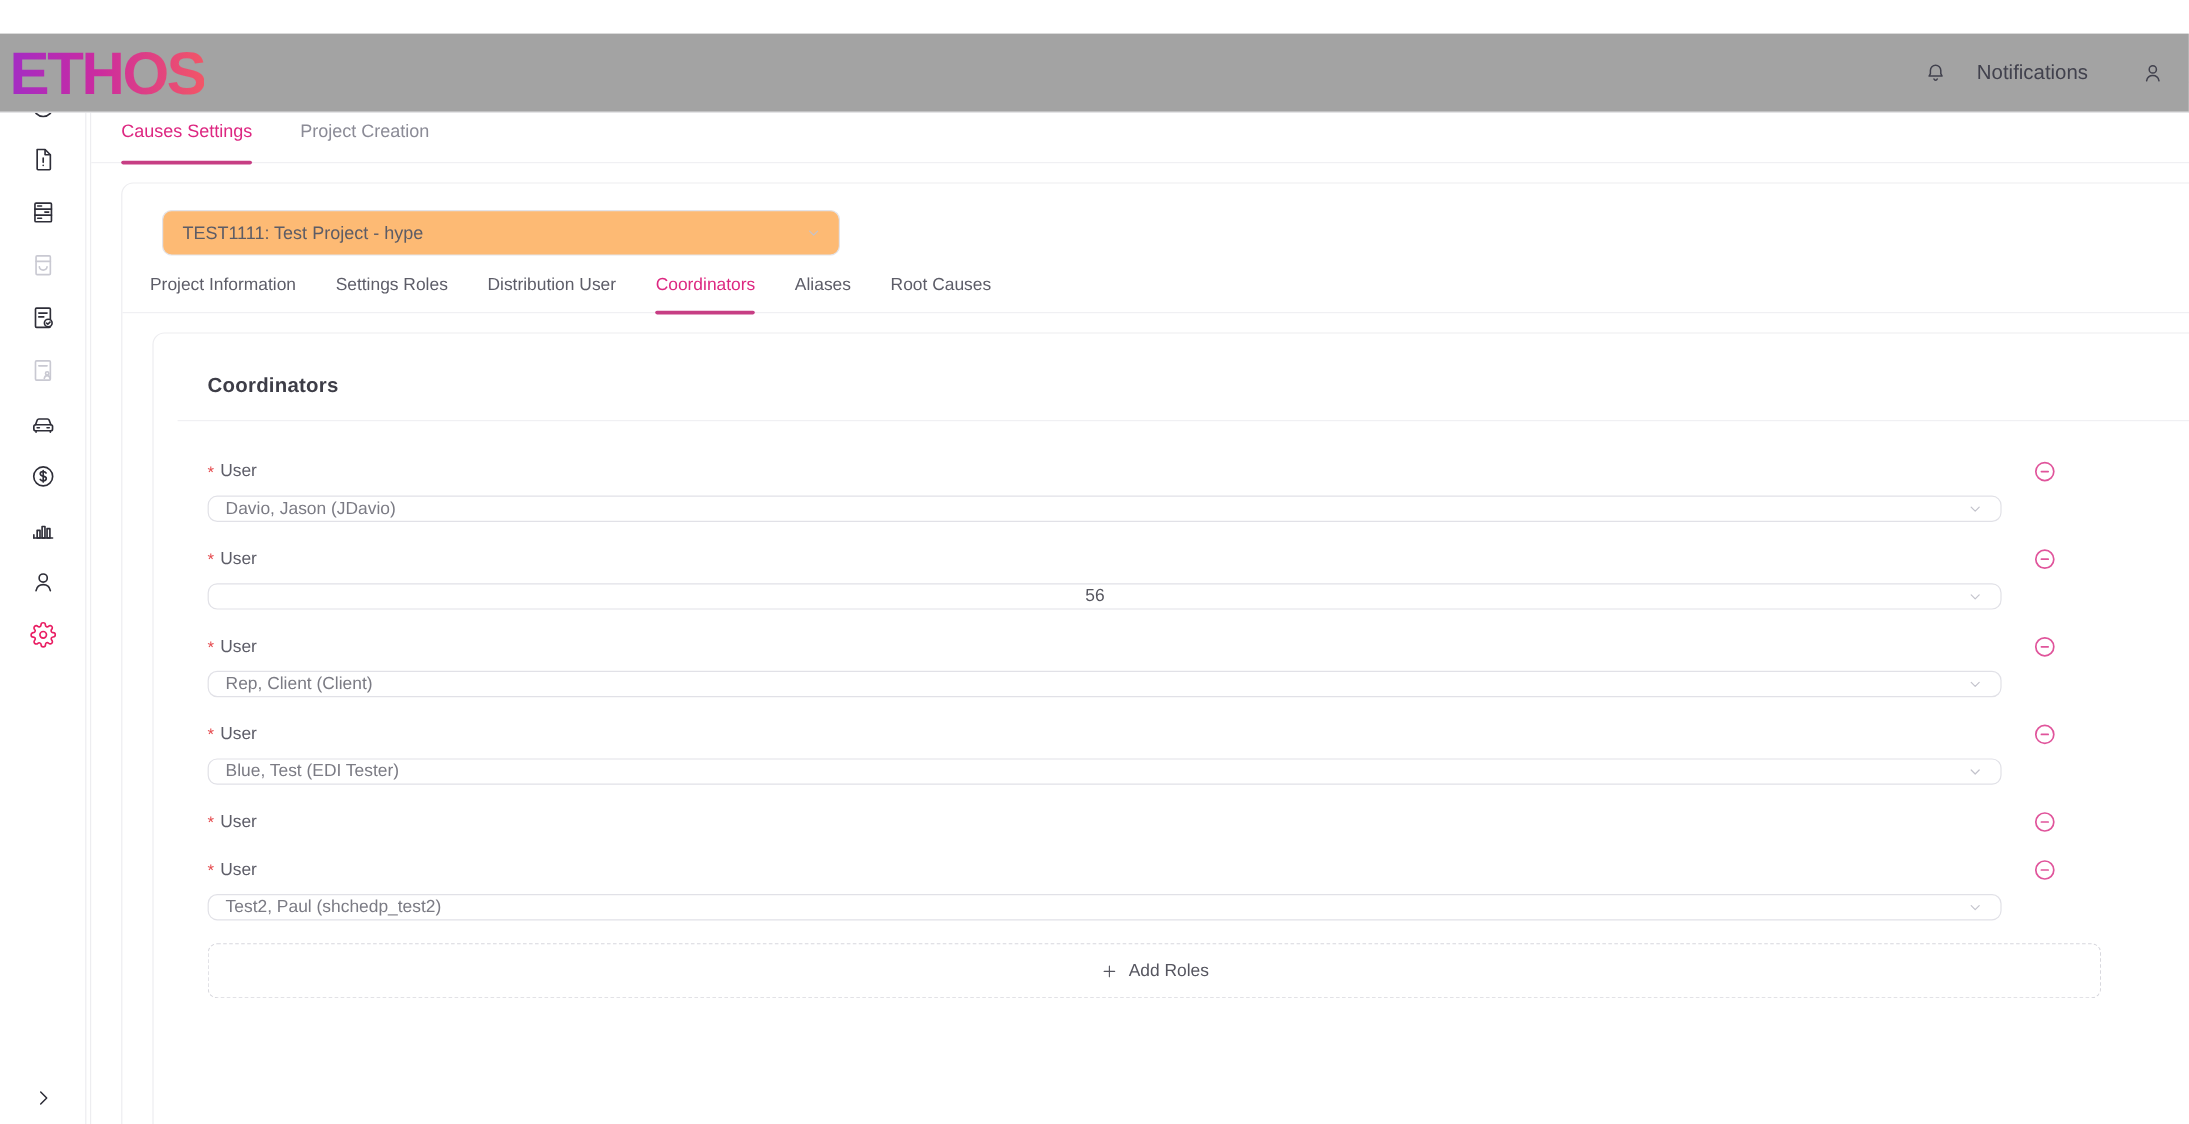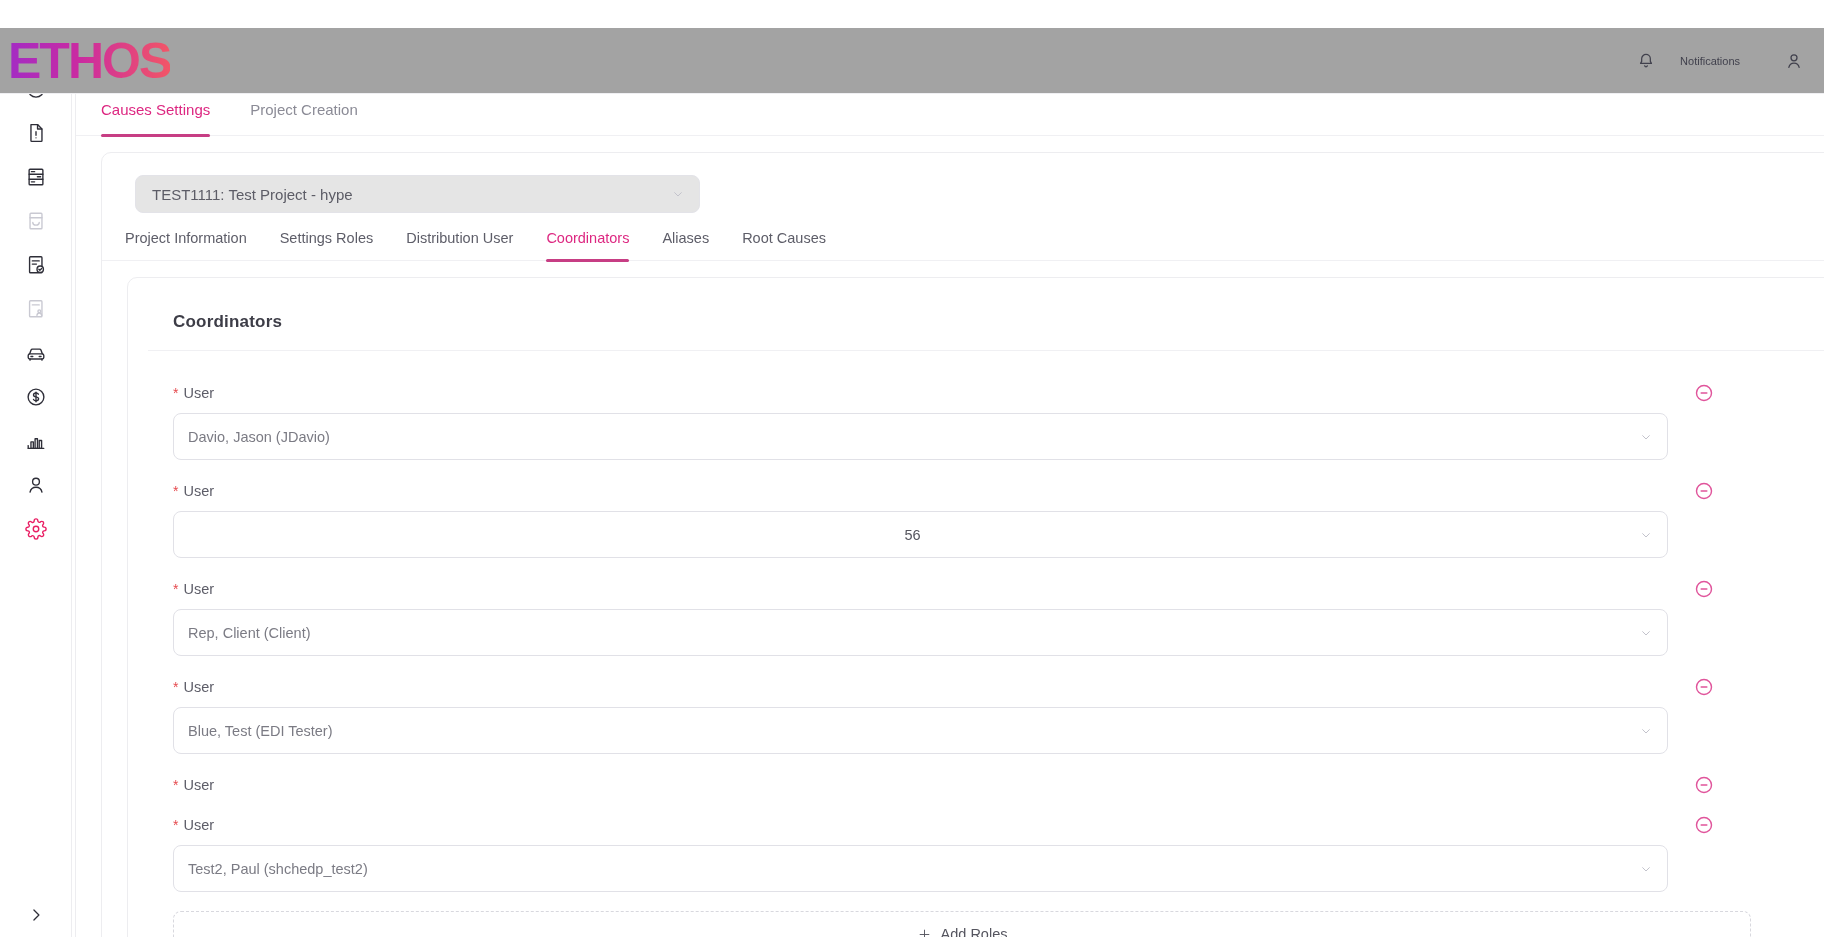--- a/index.html
+++ b/index.html
@@ -8,21 +8,21 @@
     font-family:"Liberation Sans","DejaVu Sans",sans-serif; color:#3d3d47; }
 
   
   .header { position:absolute; top:0; left:0; right:0; height:66px; background:#a3a3a3;
     border-bottom:1px solid #efeff2; display:flex; align-items:center;
     justify-content:space-between; padding:0 20px 0 8px; z-index:10;margin-top:28px; }
   .logo { font-size:50px; font-weight:800; letter-spacing:-2px; line-height:60px;
     background:linear-gradient(90deg,#a32cc4 0%,#cb2ba0 45%,#f25667 100%);
     -webkit-background-clip:text; background-clip:text; color:transparent; }
   .header-right { display:flex; align-items:center; gap:44px; color:#41414d; }
-  .notif { display:flex; align-items:center; gap:24px; font-size:11px; cursor:pointer; }
+  .notif { display:flex; align-items:center; gap:24px; font-size:17px; cursor:pointer; }
   .hicon { width:20px; height:20px; display:block; }
 
   
   .sidebar { position:absolute; top:66px; left:0; bottom:0; width:72px; background:#fff;
     border-right:1px solid #ededf0; display:flex; flex-direction:column;
     align-items:center; padding-top:12px; z-index:9; }
   .side-icon { width:22px; height:22px; margin-bottom:22px; color:#2e2e38; cursor:pointer; flex:0 0 auto; }
   .side-icon.disabled { color:#c9c9d2; cursor:default; }
   .side-icon.active { color:#e91e63; }
   .side-icon svg { width:22px; height:22px; display:block; }
@@ -38,21 +38,21 @@
   .tab { font-size:15px; line-height:18px; color:#8b8b96; padding-bottom:16px;
     position:relative; cursor:pointer; }
   .tab.active { color:#dd2781; }
   .tab.active::after { content:""; position:absolute; left:0; right:0; bottom:-2px;
     height:3px; background:#c73e84; border-radius:2px; }
 
   .inner-panel { margin:16px 0 0 25px; border:1px solid #ededf0;
     border-radius:10px 0 0 0; min-height:1200px; }
   .panel-top { padding:22px 0 0 33px; }
   .project-select { width:565px; height:38px; border:1px solid #e3e3e8; border-radius:8px;
-    background:#e5e5e5; display:flex; align-items:center; padding:0 0 0 16px;
+    background:#fdba74; display:flex; align-items:center; padding:0 0 0 16px;
     font-size:15px; color:#5c5c66; position:relative; cursor:pointer; }
   .chev { position:absolute; right:13px; top:50%; transform:translateY(-50%);
     width:16px; height:16px; color:#c3c3cc; }
 
   .subtabs { display:flex; gap:33px; margin-top:16px; padding-left:23px;
     border-bottom:1px solid #f0f0f3; }
   .subtab { font-size:14.5px; line-height:18px; color:#5d5d68; padding-bottom:13px;
     position:relative; cursor:pointer; white-space:nowrap; }
   .subtab.active { color:#dd2781; }
   .subtab.active::after { content:""; position:absolute; left:0; right:0; bottom:-2px;
@@ -61,21 +61,21 @@
   .coord-panel { margin:16px 0 0 25px; border:1px solid #ededf0;
     border-radius:10px 0 0 0; padding:34px 0 80px 45px; min-height:900px; }
   .coord-title { font-size:17px; font-weight:600; color:#3d3d47; letter-spacing:.2px; }
   .coord-divider { border-bottom:1px solid #f0f0f3; margin:18px 0 0 -25px; }
 
   .form-area { width:1495px; margin-top:34px; }
   .form-row { position:relative; margin-bottom:23px; }
   .row-label { display:flex; align-items:flex-start; gap:5px; font-size:14.5px;
     line-height:17px; color:#5d5d68; margin-bottom:11px; }
   .req { color:#e5494d; font-size:14px; line-height:17px; }
-  .select-box { height:47px; border:1px solid #e1e1e7; border-radius:8px; background:#fff;
+  .select-box { height:22px; border:1px solid #e1e1e7; border-radius:8px; background:#fff;
     display:flex; align-items:center; padding:0 30px 0 14px; font-size:14.5px;
     color:#7b7b84; position:relative; cursor:pointer; }
   .select-box.text-dark { color:#55555e;justify-content:center; }
   .minus-btn { position:absolute; top:-2px; right:-46px; width:20px; height:20px;
     color:#e0549b; cursor:pointer; }
   .minus-btn svg { width:20px; height:20px; display:block; }
 
   .add-user { width:1578px; height:46px; margin-top:-4px; border:1px dashed #d8d8de;
     border-radius:8px; background:#fff; display:flex; align-items:center;
     justify-content:center; gap:9px; font-size:14.5px; color:#55555f; cursor:pointer; }

